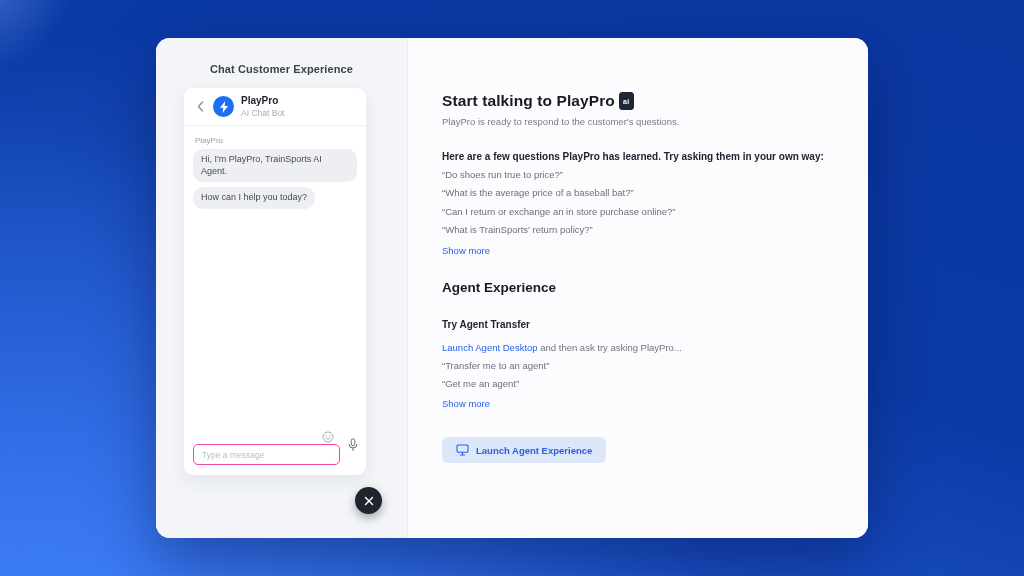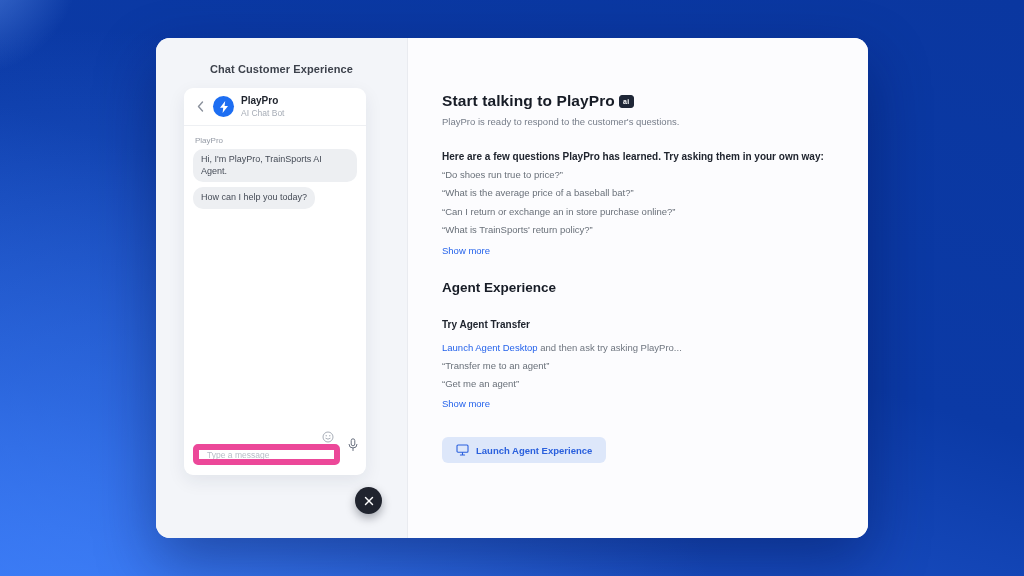--- a/index.html
+++ b/index.html
@@ -51,36 +51,36 @@
     font-size:9px; line-height:1.3; padding:5px 8px; border-radius:10px;
     margin-bottom:5px; max-width:178px; clear:both;
   }
   .bubble-wrap { display:flex; flex-direction:column; align-items:flex-start; }
   .chat-input-row {
     position:absolute; left:9px; right:7px; bottom:10px;
     display:flex; align-items:center; gap:6px;
   }
   .chat-input-box { position:relative; flex:1; }
   .chat-input {
-    width:100%; height:21px; border:6px solid #ec4899; border-radius:5px;
+    width:100%; height:21px; border:1px solid #ec4899; border-radius:5px;
     font-family:"Liberation Sans", sans-serif;
     font-size:8.5px; color:#454b56; padding:0 22px 0 8px; background:#fff; outline:none;margin-top:19px;
   }
   .chat-input::placeholder { color:#b7bdc7; }
   .emoji-btn { position:absolute; right:6px; top:4px; width:12px; height:12px; cursor:pointer; }
   .mic-btn { width:13px; height:15px; flex:none; cursor:pointer; display:flex; align-items:center; justify-content:center; }
   .close-fab {
     position:absolute; left:199px; top:449px; width:27px; height:27px;
     border-radius:50%; background:#20242e;
     box-shadow:0 4px 10px rgba(10,15,30,.35);
     display:flex; align-items:center; justify-content:center; cursor:pointer;
   }
   
   .right-panel { flex:1; padding:54px 40px 0 34px; background:#fcfcfe; }
-  .headline { display:flex; align-items:center; gap:4px; }
+  .headline { display:flex; gap:4px; }
   .headline h1 { font-size:15.5px; font-weight:700; color:#171c26; letter-spacing:.1px; }
   .ai-badge {
     background:#1f2737; color:#ffffff; font-size:7px; font-weight:700;
     border-radius:3px; padding:2px 3px; line-height:1; letter-spacing:.5px;
     display:inline-flex; align-items:center; border:1px solid #1f2737;
   }
   .subhead { font-size:9.5px; color:#767d89; margin-top:6px; }
   .q-intro { font-size:10px; font-weight:700; color:#20252f; margin-top:24px; }
   .question { font-size:9.5px; color:#697079; margin-top:7px; line-height:1.2; }
   .question:first-of-type { margin-top:12px; }

